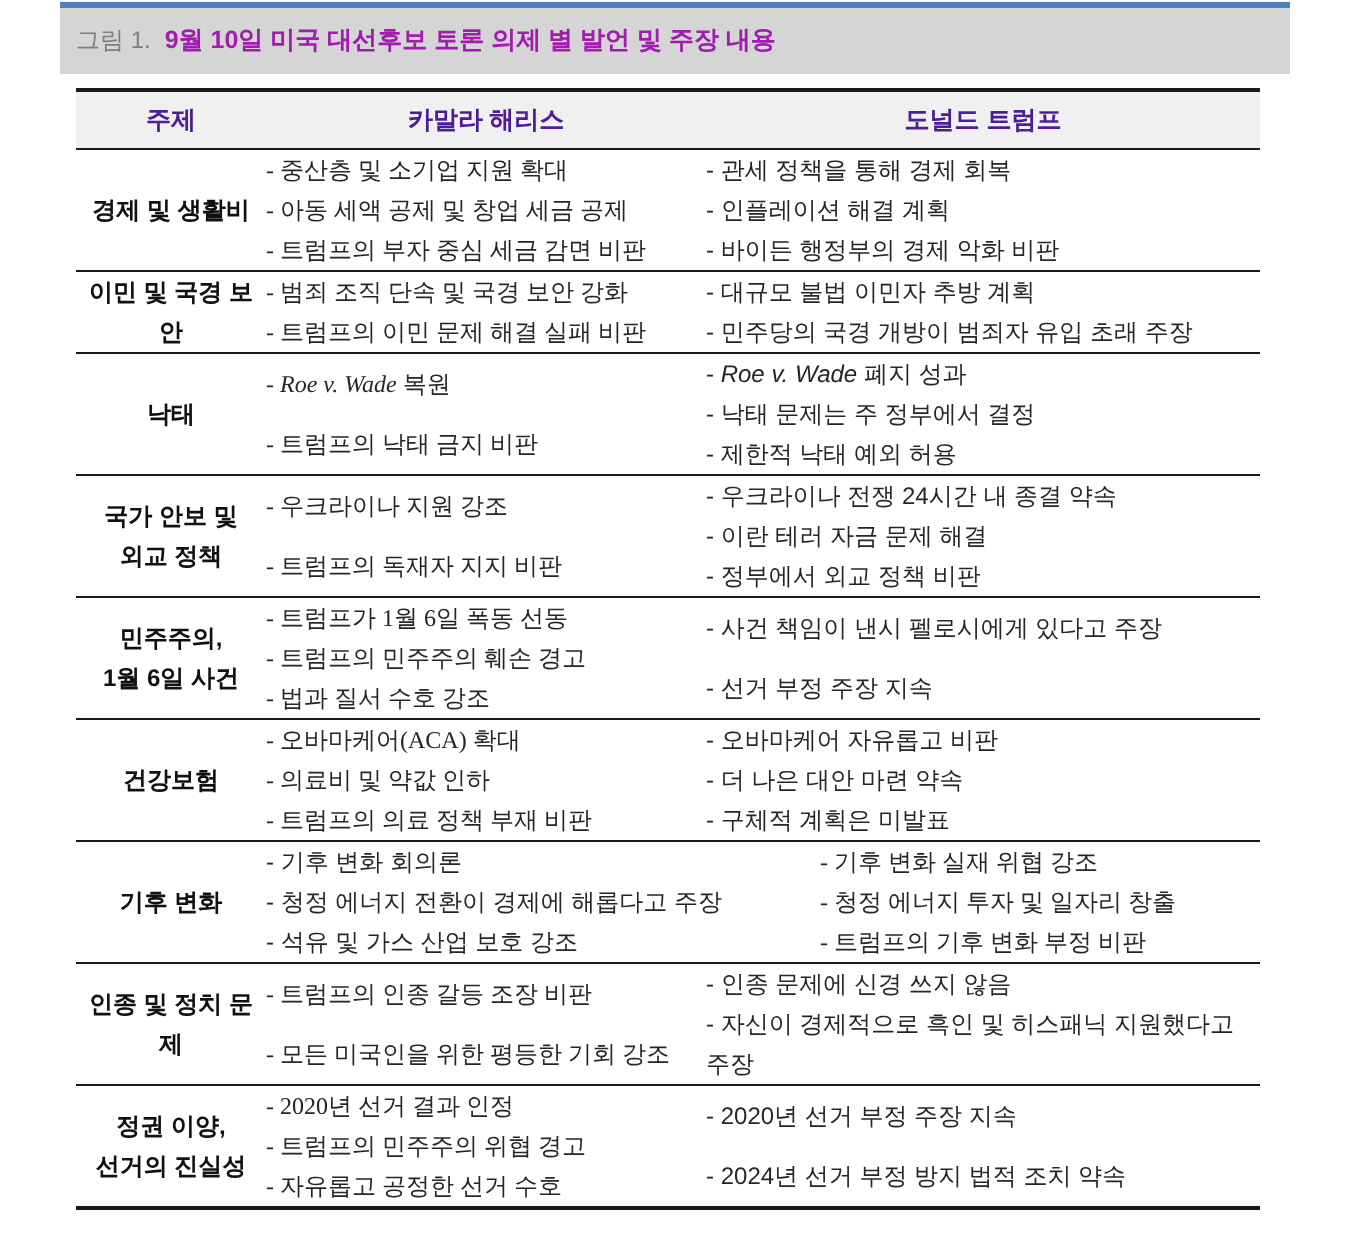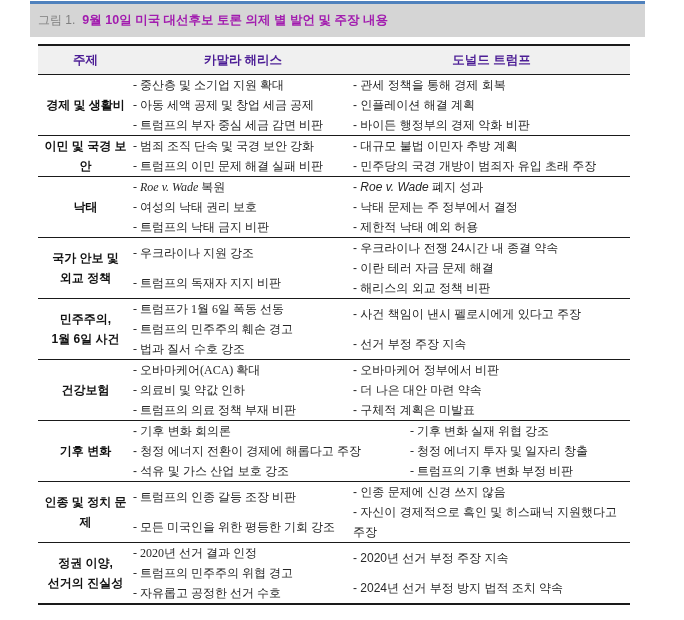--- a/index.html
+++ b/index.html
@@ -132,40 +132,39 @@
           </div>
           <div class="cell col-trump">
             <div class="item">대규모 불법 이민자 추방 계획</div>
             <div class="item">민주당의 국경 개방이 범죄자 유입 초래 주장</div>
           </div>
         </div>
         <div class="row">
           <div class="cell col-topic topic-cell">낙태</div>
           <div class="cell col-harris">
             <div class="item"><em>Roe v. Wade</em> 복원</div>
-            <div class="item">여성의 낙태 권리 보호</div>
             <div class="item">트럼프의 낙태 금지 비판</div>
           </div>
           <div class="cell col-trump">
             <div class="item"><em>Roe v. Wade</em> 폐지 성과</div>
             <div class="item">낙태 문제는 주 정부에서 결정</div>
             <div class="item">제한적 낙태 예외 허용</div>
           </div>
         </div>
         <div class="row">
           <div class="cell col-topic topic-cell">국가 안보 및
 외교 정책</div>
           <div class="cell col-harris">
             <div class="item">우크라이나 지원 강조</div>
             <div class="item">트럼프의 독재자 지지 비판</div>
           </div>
           <div class="cell col-trump">
             <div class="item">우크라이나 전쟁 24시간 내 종결 약속</div>
             <div class="item">이란 테러 자금 문제 해결</div>
-            <div class="item">해리스의 외교 정책 비판</div>
+            <div class="item">정부에서 외교 정책 비판</div>
           </div>
         </div>
         <div class="row">
           <div class="cell col-topic topic-cell">민주주의,
 1월 6일 사건</div>
           <div class="cell col-harris">
             <div class="item">트럼프가 1월 6일 폭동 선동</div>
             <div class="item">트럼프의 민주주의 훼손 경고</div>
             <div class="item">법과 질서 수호 강조</div>
           </div>
@@ -175,21 +174,21 @@
           </div>
         </div>
         <div class="row">
           <div class="cell col-topic topic-cell">건강보험</div>
           <div class="cell col-harris">
             <div class="item">오바마케어(ACA) 확대</div>
             <div class="item">의료비 및 약값 인하</div>
             <div class="item">트럼프의 의료 정책 부재 비판</div>
           </div>
           <div class="cell col-trump">
-            <div class="item">오바마케어 정부에서 비판</div>
+            <div class="item">오바마케어 자유롭고 비판</div>
             <div class="item">더 나은 대안 마련 약속</div>
             <div class="item">구체적 계획은 미발표</div>
           </div>
         </div>
         <div class="row">
           <div class="cell col-topic topic-cell">기후 변화</div>
           <div class="cell col-trump">
             <div class="item">기후 변화 회의론</div>
             <div class="item">청정 에너지 전환이 경제에 해롭다고 주장</div>
             <div class="item">석유 및 가스 산업 보호 강조</div>

